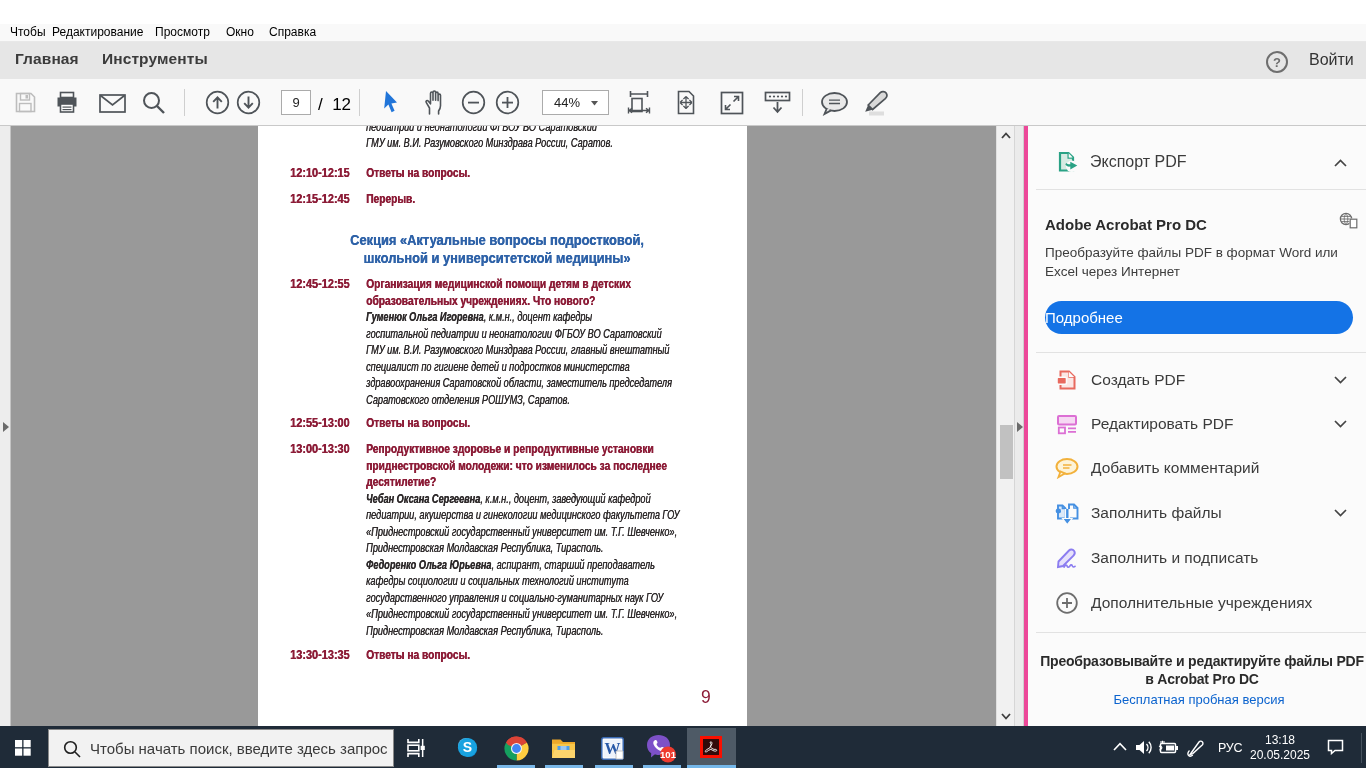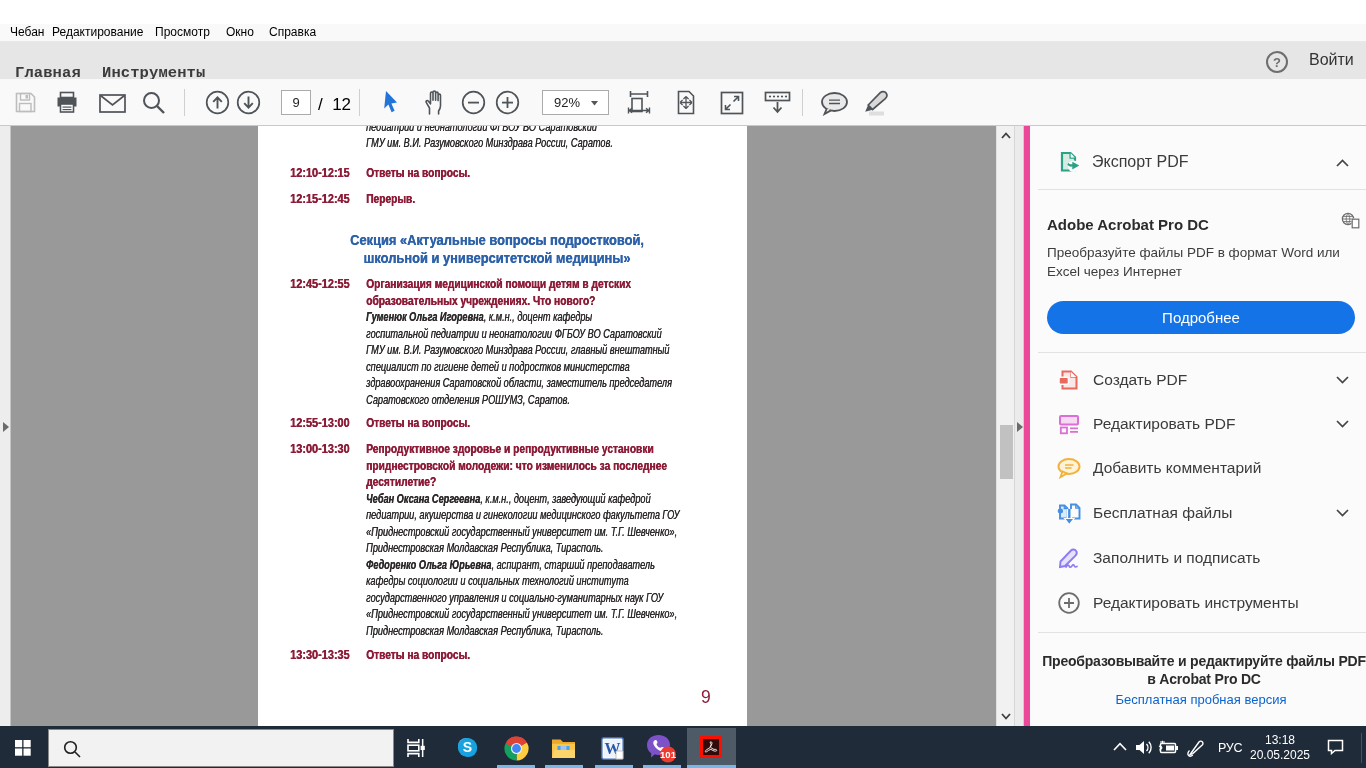--- a/index.html
+++ b/index.html
@@ -10,21 +10,21 @@
 
 #titlebar { position:absolute; left:0; top:0; width:1366px; height:24px; background:#ffffff; }
 #titletext { position:absolute; left:23px; top:4px; font-size:12px; color:#000; letter-spacing:0px; }
 
 
 #menubar { position:absolute; left:0; top:24px; width:1366px; height:18px; background:#f9f9f9; border-bottom:1px solid #e8e8e8; font-size:12px; color:#000; }
 #menubar span { position:absolute; top:1px; }
 
 
 #tabbar { position:absolute; left:0; top:42px; width:1366px; height:37px; background:#e6e6e6; }
-.navtab { position:absolute; top:22px; font-size:15.5px; font-weight:700; letter-spacing:0.1px; color:#3b3b3b;font-family:Liberation Mono, monospace; }
+.navtab { position:absolute; top:8px; font-size:15.5px; font-weight:700; letter-spacing:0.1px; color:#3b3b3b; }
 #doctab { position:absolute; left:237px; top:0px; width:183px; height:37px; background:#f9f9f9; border:1px solid #cfcfcf; border-bottom:none; border-radius:5px 5px 0 0; }
 #doctab .label { position:absolute; left:27px; top:10px; font-size:13px; color:#333; }
 #doctab .x { position:absolute; left:164px; top:9px; font-size:13px; color:#555; }
 #signin { position:absolute; left:1309px; top:9px; font-size:16px; color:#333; }
 #helpq { position:absolute; left:1266px; top:9px; width:22px; height:22px; border:2px solid #6e6e6e; border-radius:50%; color:#6e6e6e; font-size:13px; text-align:center; line-height:19px; font-weight:700; }
 
 
 #toolbar { position:absolute; left:0; top:79px; width:1366px; height:47px; background:#f9f9f9; border-bottom:1px solid #c9c9c9; }
 .tsep { position:absolute; top:10px; width:1px; height:27px; background:#cfcfcf; }
 .ticon { position:absolute; top:0; }
@@ -45,39 +45,39 @@
 
 
 .doc { position:absolute; white-space:nowrap; transform-origin:left top; }
 .dt  { font-weight:700; color:#8c1c37; font-size:13px; line-height:16.5px; text-shadow:0.5px 0 0 #8c1c37; }
 .dr  { font-weight:700; color:#8c1c37; font-size:13px; line-height:16.5px; text-shadow:0.5px 0 0 #8c1c37; }
 .di  { font-style:italic; color:#2e2a2b; font-size:13.5px; line-height:16.5px; text-shadow:0.4px 0 0 #2e2a2b; }
 .db  { font-weight:700; color:#2e62a8; font-size:14px; line-height:18px; text-align:center; text-shadow:0.4px 0 0 #2e62a8; }
 .dbold { font-weight:700; }
 
 
-#panel { position:absolute; left:1024px; top:126px; width:342px; height:600px; background:#fbfbfb; border-left:6px solid #ec4899; }
+#panel { position:absolute; left:1024px; top:126px; width:342px; height:600px; background:#fbfbfb; border-left:4px solid #ec4899; }
 .pdivider { position:absolute; left:8px; right:0; height:1px; background:#e2e2e2; }
 .prow-label { position:absolute; left:63px; font-size:15.5px; color:#3b3b3b; }
 .chev { position:absolute; }
 
 
 #taskbar { position:absolute; left:0; top:726px; width:1366px; height:42px; background:#1f2b38; }
 #searchbox { position:absolute; left:48px; top:2.5px; width:346px; height:38.5px; background:#f2f2f2; border:1px solid #8a8a8a; }
 #searchbox .stext { position:absolute; left:41px; top:10px; font-size:15px; color:#3a3a3a; white-space:nowrap; }
 #traytext { position:absolute; left:1218px; top:15px; font-size:12.5px; color:#fff; letter-spacing:-0.3px; }
 #clock { position:absolute; left:1246px; top:7px; width:68px; text-align:center; color:#fff; font-size:12px; line-height:15px; }
 .underline { position:absolute; top:39px; height:3px; background:#79b7e8; }
 </style></head>
 <body>
 <div id="screen">
 
 
   <div id="menubar">
-    <span style="left:10px">Чебан</span>
+    <span style="left:10px">Чтобы</span>
     <span style="left:52px">Редактирование</span>
     <span style="left:155px">Просмотр</span>
     <span style="left:226px">Окно</span>
     <span style="left:269px">Справка</span>
   </div>
 
   <div id="tabbar">
     <span class="navtab" style="left:15px">Главная</span>
     <span class="navtab" style="left:102px">Инструменты</span>
     <div id="helpq">?</div>
@@ -137,21 +137,21 @@
       <circle cx="12.5" cy="12.5" r="10.8" fill="none" stroke="#4f5459" stroke-width="1.7"></circle>
       <rect x="7" y="11.7" width="11" height="1.8" fill="#4f5459"></rect>
     </svg>
 
     <svg class="ticon" style="left:495px;top:11px" width="25" height="25" viewBox="0 0 25 25">
       <circle cx="12.5" cy="12.5" r="10.8" fill="none" stroke="#4f5459" stroke-width="1.7"></circle>
       <rect x="7" y="11.7" width="11" height="1.8" fill="#4f5459"></rect>
       <rect x="11.6" y="7" width="1.8" height="11" fill="#4f5459"></rect>
     </svg>
     <div id="zoombox">
-        <span class="z">92%</span>
+        <span class="z">44%</span>
       <svg class="abs" style="right:9px;top:10px" width="8" height="5">
           <path d="M0 0 L7 0 L3.5 4.5 Z" fill="#555"></path>
         </svg>
     </div>
 
     <svg class="ticon" style="left:627px;top:11px" width="24" height="25" viewBox="0 0 24 25">
       <path d="M3.5 1 L3.5 7 M3.5 4 L20.5 4 M20.5 1 L20.5 7" stroke="#4f5459" stroke-width="1.6" fill="none"></path>
       <rect x="5" y="8.5" width="10" height="13" fill="none" stroke="#4f5459" stroke-width="1.6"></rect>
       <path d="M1.5 17.5 L1.5 23.5 M22.5 17.5 L22.5 23.5 M2.5 20.5 L21.5 20.5 M5 18.2 L2.2 20.5 L5 22.8 M19 18.2 L21.8 20.5 L19 22.8" stroke="#4f5459" stroke-width="1.4" fill="none"></path>
     </svg>
@@ -244,21 +244,21 @@
     <div class="pdivider" style="top:63px"></div>
 
     <div class="abs" style="left:17px;top:90px;font-size:15px;font-weight:700;color:#2b2b2b">Adobe Acrobat Pro DC</div>
     <svg class="abs" style="left:311px;top:85px" width="19" height="18" viewBox="0 0 19 18">
       <circle cx="7" cy="8" r="5.6" fill="none" stroke="#6d6d6d" stroke-width="1.3"></circle>
       <path d="M7 2.4 C4.6 5.6 4.6 10.4 7 13.6 M7 2.4 C9.4 5.6 9.4 10.4 7 13.6 M1.6 8 H12.4 M2.2 5.4 H11.8 M2.2 10.6 H11.8" fill="none" stroke="#6d6d6d" stroke-width="0.9"></path>
       <rect x="10.5" y="7.5" width="8" height="10" fill="#fbfbfb"></rect>
       <rect x="11.2" y="8.2" width="6.6" height="8.6" fill="#fff" stroke="#6d6d6d" stroke-width="1.2"></rect>
     </svg>
     <div class="abs" style="left:17px;top:118px;font-size:13.5px;line-height:18.5px;color:#3d3d3d">Преобразуйте файлы PDF в формат Word или<br>Excel через Интернет</div>
-    <div class="abs" style="left:17px;top:175px;width:308px;height:33px;background:#1473e6;border-radius:17px;text-align:center;line-height:33px;font-size:15px;color:#fff">Подробнее</div>
+    <div class="abs" style="left:17px;top:175px;width:308px;height:33px;background:#1473e6;border-radius:17px;line-height:33px;font-size:15px;color:#fff">Подробнее</div>
     <div class="pdivider" style="top:226px"></div>
 
     <svg class="abs" style="left:28px;top:243px" width="22" height="22" viewBox="0 0 22 22">
       <path d="M4.5 2.5 H13 L18.5 8 V19.5 H4.5 Z" fill="#fbe7e5" stroke="#e8695e" stroke-width="2"></path>
       <path d="M13 2.5 L13 8 H18.5" fill="none" stroke="#e8695e" stroke-width="1.5"></path>
       <path d="M12.8 2.8 L18.2 8 L12.8 8 Z" fill="#fbfbfb"></path>
       <rect x="1" y="8.2" width="9.5" height="7" rx="1.4" fill="#e8695e" stroke="#fbfbfb" stroke-width="1.6"></rect>
     </svg>
     <div class="prow-label" style="top:245px">Создать PDF</div>
     <svg class="chev" style="left:306px;top:250px" width="13" height="8">
@@ -285,56 +285,57 @@
     <svg class="abs" style="left:27px;top:377px" width="25" height="24" viewBox="0 0 25 24">
       <path d="M3 2.5 H7.5 L10.5 5.5 V15.5 H3 Z" fill="#dce9f8" stroke="#4590e2" stroke-width="1.9"></path>
       <path d="M7.3 2.3 V5.7 H10.7" fill="none" stroke="#4590e2" stroke-width="1.3"></path>
       <rect x="0.8" y="5.8" width="5.2" height="4.4" rx="1.6" fill="#4590e2"></rect>
       <path d="M14 1.5 H19 L22.5 5 V15.5 H14 Z" fill="#fbfbfb" stroke="#4590e2" stroke-width="1.9"></path>
       <path d="M18.8 1.3 V5.2 H22.7" fill="none" stroke="#4590e2" stroke-width="1.3"></path>
       <path d="M12.3 6 V16" stroke="#fbfbfb" stroke-width="5.5"></path>
       <path d="M12.3 6 V15" stroke="#4590e2" stroke-width="2.4"></path>
       <path d="M7.6 15.5 H17 L12.3 21.5 Z" fill="#4590e2" stroke="#fbfbfb" stroke-width="1.2"></path>
     </svg>
-    <div class="prow-label" style="top:378px">Бесплатная файлы</div>
+    <div class="prow-label" style="top:378px">Заполнить файлы</div>
     <svg class="chev" style="left:306px;top:383px" width="13" height="8">
         <path d="M1 1 L6.5 6.5 L12 1" fill="none" stroke="#444" stroke-width="1.7"></path>
       </svg>
 
     <svg class="abs" style="left:27px;top:420px" width="25" height="24" viewBox="0 0 25 24">
       <path d="M3.5 15.5 L14 4.5 C15.4 3 17.8 3.2 19 4.8 C20.1 6.3 19.8 8.3 18.5 9.6 L8 20 L3 21 Z" fill="#e6e1fb" stroke="#8b7cf0" stroke-width="1.9"></path>
       <path d="M9 21 C10.2 18.6 11.8 18.8 12.2 20.2 C12.6 21.6 14 21.6 15 19.8 C15.8 18.4 17 18.6 17.4 20 C17.8 21.2 19 21.3 20 20.4" fill="none" stroke="#8b7cf0" stroke-width="1.7" stroke-linecap="round"></path>
     </svg>
     <div class="prow-label" style="top:423px">Заполнить и подписать</div>
 
     <svg class="abs" style="left:28px;top:466px" width="22" height="22" viewBox="0 0 22 22">
       <circle cx="11" cy="11" r="9.8" fill="none" stroke="#6d6d6d" stroke-width="1.8"></circle>
       <path d="M11 6 V16 M6 11 H16" stroke="#6d6d6d" stroke-width="1.8"></path>
     </svg>
-    <div class="prow-label" style="top:468px">Редактировать инструменты</div>
+    <div class="prow-label" style="top:468px">Дополнительные учреждениях</div>
     <div class="pdivider" style="top:506px"></div>
 
     <div class="abs" style="left:0;top:527px;width:348px;text-align:center;font-size:14px;font-weight:700;color:#2b2b2b;letter-spacing:-0.2px;line-height:17.5px">Преобразовывайте и редактируйте файлы PDF<br>в Acrobat Pro DC</div>
     <div class="abs" style="left:0;top:566px;width:342px;text-align:center;font-size:13px;color:#0b63ce">Бесплатная пробная версия</div>
   </div>
 
   <div id="taskbar">
 
     <svg class="abs" style="left:15px;top:14px" width="16" height="16" viewBox="0 0 16 16">
       <rect x="0" y="0" width="7.2" height="7.2" fill="#fff"></rect>
         <rect x="8.5" y="0" width="7.2" height="7.2" fill="#fff"></rect>
       <rect x="0" y="8.5" width="7.2" height="7.2" fill="#fff"></rect>
         <rect x="8.5" y="8.5" width="7.2" height="7.2" fill="#fff"></rect>
     </svg>
 
     <div id="searchbox">
       <svg class="abs" style="left:14px;top:10px" width="18" height="18" viewBox="0 0 18 18">
         <circle cx="7.5" cy="7.5" r="5.8" fill="none" stroke="#1f1f1f" stroke-width="1.6"></circle>
         <path d="M12 12 L17 17" stroke="#1f1f1f" stroke-width="1.6"></path>
       </svg>
+      <span class="stext">Чтобы начать поиск, введите здесь запрос</span>
     </div>
 
     <svg class="abs" style="left:407px;top:13px" width="18" height="18" viewBox="0 0 18 18">
       <path d="M1 0 V3.4 H11.8 V0" fill="none" stroke="#fff" stroke-width="1.6"></path>
       <rect x="1" y="6.2" width="10.8" height="5.6" fill="none" stroke="#fff" stroke-width="1.6"></rect>
       <path d="M1 18 V14.6 H11.8 V18" fill="none" stroke="#fff" stroke-width="1.6"></path>
       <rect x="14.9" y="0" width="1.5" height="18" fill="#fff"></rect>
       <rect x="13.6" y="6.8" width="4.2" height="4.2" fill="#fff"></rect>
     </svg>
 

